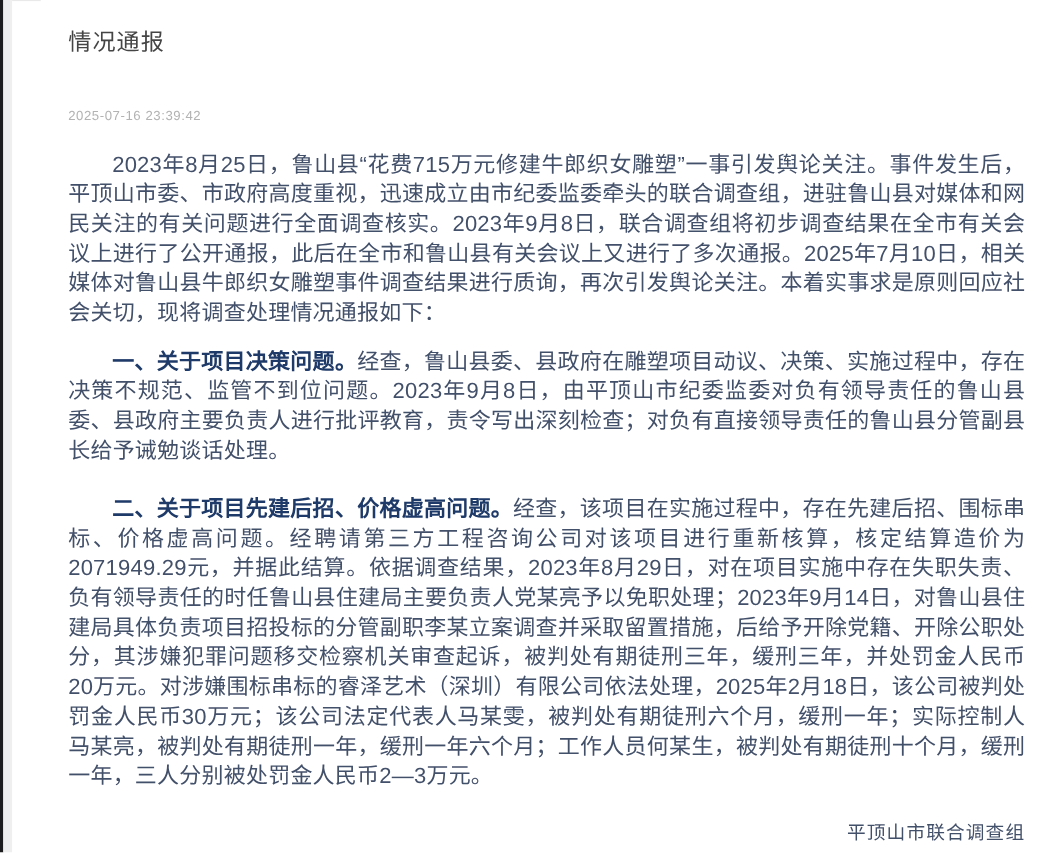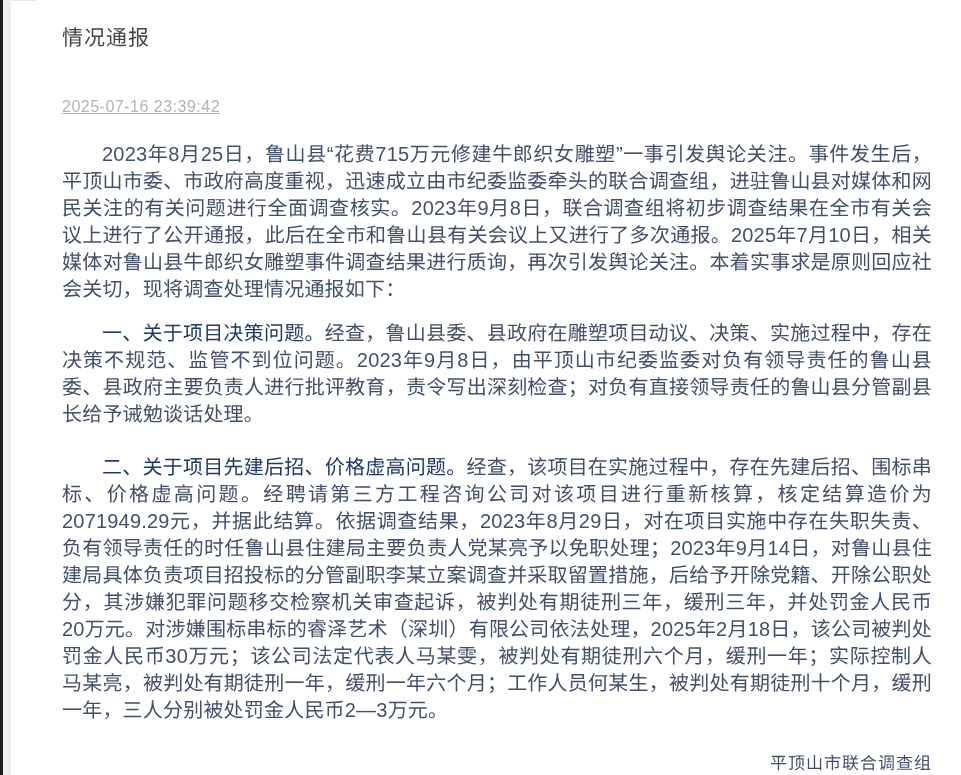--- a/index.html
+++ b/index.html
@@ -39,42 +39,41 @@
     margin-left: 26px;
   }
   h1.doc-title {
     font-size: 21px;
     font-weight: 500;
     letter-spacing: 1px;
     color: var(--title-color, #454545);
     margin: 0 0 47px 0;
   }
   .timestamp {
-    font-size: 16px;
+    font-size: 12px;
     color: var(--timestamp-color, #b3b3b3);
     margin: 0 0 25px 0;
     letter-spacing: 0.5px;
-    text-decoration: underline;
   }
   .article p {
     font-size: 20px;
     line-height: 27px;
     color: var(--body-color, #43506a);
     text-align: justify;
     text-indent: 2em;
     margin: 0 0 17px 0;
     letter-spacing: 0.2px;
   }
   .article p.section { margin-bottom: 26px; }
   .article p strong.section-head {
-    font-weight: 400;
+    font-weight: 700;
     color: var(--heading-color, #1e3a68);
   }
   .article p.closing { margin-top: 9px; margin-bottom: 0; }
-  .sig-block { margin-top: 14px; }
+  .sig-block { margin-top: 14px; font-family: Liberation Mono, monospace; }
   .sig-block p {
     font-size: 17px;
     line-height: 27px;
     color: var(--body-color, #43506a);
     text-align: right;
     text-indent: 0;
     margin: 0 0 14px 0;
     letter-spacing: 1px;
   }
 </style>

